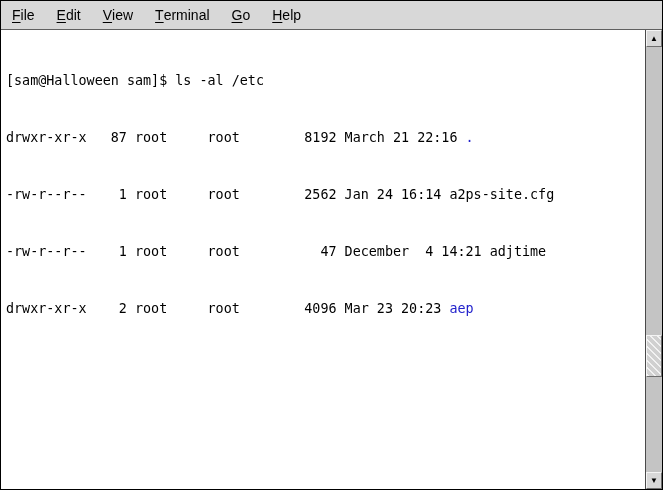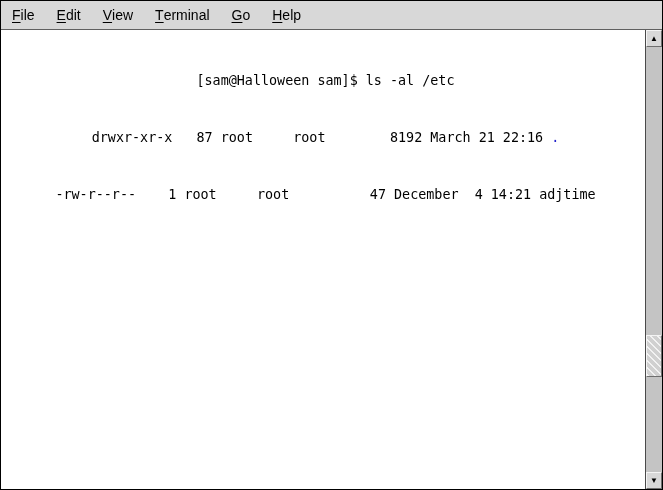--- a/index.html
+++ b/index.html
@@ -42,21 +42,20 @@
   .term {
     flex: 1;
     background: var(--terminal-bg, #fff);
     color: var(--terminal-fg, #000);
     font-family: "DejaVu Sans Mono", "Liberation Mono", monospace;
     font-size: 13.4px;
     line-height: 19px;
     padding: 3px 0 0 5px;
     overflow: hidden;
     white-space: pre;
-    text-align: center;
   }
   .trow { white-space: pre; height: 19px; }
   .fname[data-type="dir"]  { color: var(--dir-name, #2222cc); }
 
   
   .scrollbar {
     width: 17px;
     background: #c4c4c4;
     border-left: 1px solid #4a4a4a;
     display: flex;
@@ -116,21 +115,23 @@
         <span class="accel">H</span>
         <span>elp</span>
       </div>
   </div>
 
   <div class="content">
 
     <div class="term">
       <div class="trow"><span>[sam@Halloween sam]$ ls -al /etc</span></div>
       <div class="trow"><span>drwxr-xr-x   87 root     root        8192 March 21 22:16 </span><span class="fname" data-type="dir">.</span><span></span></div>
+      <div class="trow"><span>-rw-r--r--    1 root     root        2562 Jan 24 16:14 </span><span class="fname" data-type="file">a2ps-site.cfg</span><span></span></div>
       <div class="trow"><span>-rw-r--r--    1 root     root          47 December  4 14:21 </span><span class="fname" data-type="file">adjtime</span><span></span></div>
+      <div class="trow"><span>drwxr-xr-x    2 root     root        4096 Mar 23 20:23 </span><span class="fname" data-type="dir">aep</span><span></span></div>
       
       
       
       
       
       
       
       
       
       

